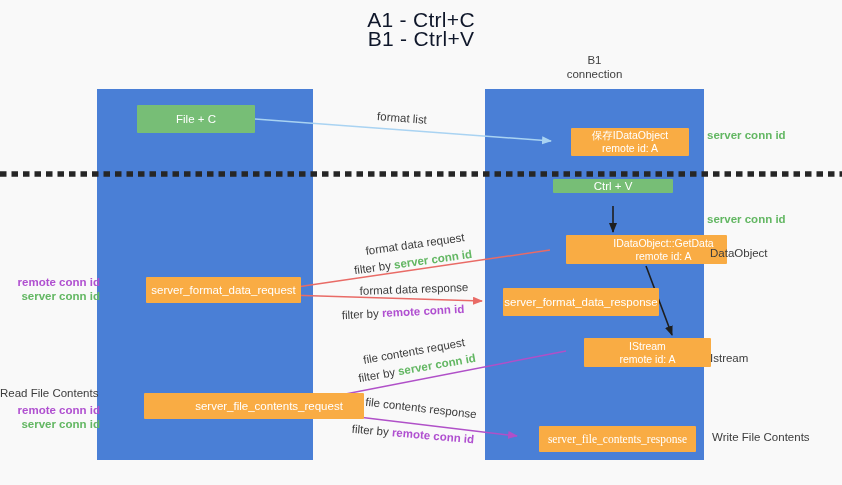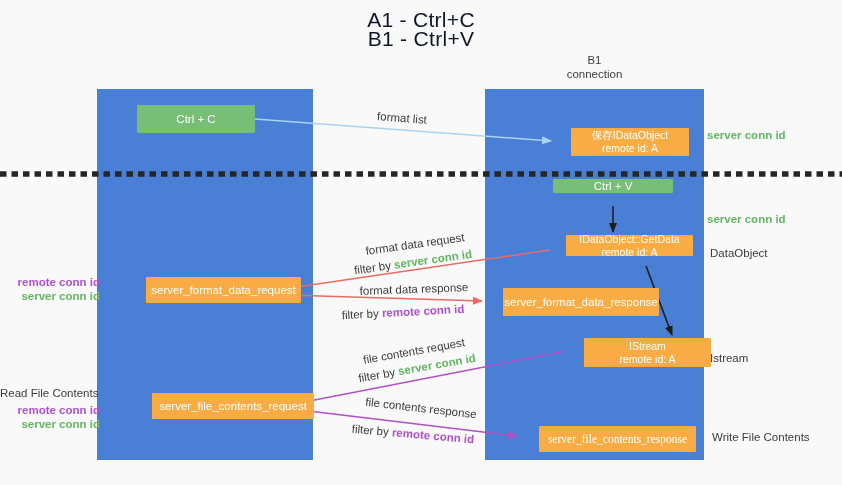--- a/index.html
+++ b/index.html
@@ -27,25 +27,25 @@
   .node{
     position:absolute;display:flex;flex-direction:column;align-items:center;justify-content:center;
     color:#fff;text-align:center;white-space:nowrap;border-radius:1px;
   }
   .node.green{background:var(--box-green,#77BE76);font-size:11.5px;}
   .node.orange{background:var(--box-orange,#F9AC44);font-size:11.5px;margin-left:16px;}
   .node.two-line{font-size:10.5px;line-height:13px;}
   .n-ctrl-c{left:137px;top:105px;width:118px;height:28px;}
   .n-save{left:555px;top:128px;width:118px;height:28px;}
   .n-ctrl-v{left:553px;top:179px;width:120px;height:14px;}
-  .n-getdata{left:550px;top:235px;width:127px;height:21px;}
+  .n-getdata{left:550px;top:235px;width:127px;height:29px;padding-left:34px;}
   .n-format-req{left:130px;top:277px;width:155px;height:26px;}
   .n-format-resp{left:487px;top:288px;width:156px;height:28px;}
   .n-istream{left:568px;top:338px;width:127px;height:29px;}
-  .n-file-req{left:136px;top:393px;width:162px;height:26px;}
+  .n-file-req{left:128px;top:393px;width:190px;height:26px;padding-left:30px;}
   .n-file-resp{left:523px;top:426px;width:157px;height:26px;font-family:Liberation Serif, serif;}
   .arrows{position:absolute;left:0;top:0;pointer-events:none;}
   .s-lightblue{stroke:var(--arrow-lightblue,#A9D3F2);stroke-width:1.6;fill:none;}
   .f-lightblue{fill:var(--arrow-lightblue,#A9D3F2);}
   .s-black{stroke:var(--arrow-black,#1E1E1E);stroke-width:1.6;fill:none;}
   .f-black{fill:var(--arrow-black,#1E1E1E);}
   .s-red{stroke:var(--arrow-red,#E96B66);stroke-width:1.5;fill:none;}
   .f-red{fill:var(--arrow-red,#E96B66);}
   .s-purple{stroke:var(--arrow-purple,#B050C8);stroke-width:1.5;fill:none;}
   .f-purple{fill:var(--arrow-purple,#B050C8);}
@@ -97,21 +97,21 @@
     <line x1="255" y1="119" x2="551" y2="141" class="s-lightblue" marker-end="url(#m-lightblue)"></line>
     <line x1="613" y1="206" x2="613" y2="232" class="s-black" marker-end="url(#m-black)"></line>
     <line x1="550" y1="250" x2="290" y2="288" class="s-red" marker-end="url(#m-red)"></line>
     <line x1="287" y1="295" x2="482" y2="301" class="s-red" marker-end="url(#m-red)"></line>
     <line x1="646" y1="266" x2="672" y2="335" class="s-black" marker-end="url(#m-black)"></line>
     <line x1="566" y1="351" x2="294" y2="404" class="s-purple" marker-end="url(#m-purple)"></line>
     <line x1="292" y1="409" x2="517" y2="436" class="s-purple" marker-end="url(#m-purple)"></line>
   </svg>
 
   <div class="node green n-ctrl-c">
-    <span>Ctrl + C</span>
+    <span>File + C</span>
   </div>
 
   <div class="node orange two-line n-save">
     <span>保存IDataObject</span>
     <span>remote id: A</span>
   </div>
 
   <div class="node green n-ctrl-v">
     <span>Ctrl + V</span>
   </div>

